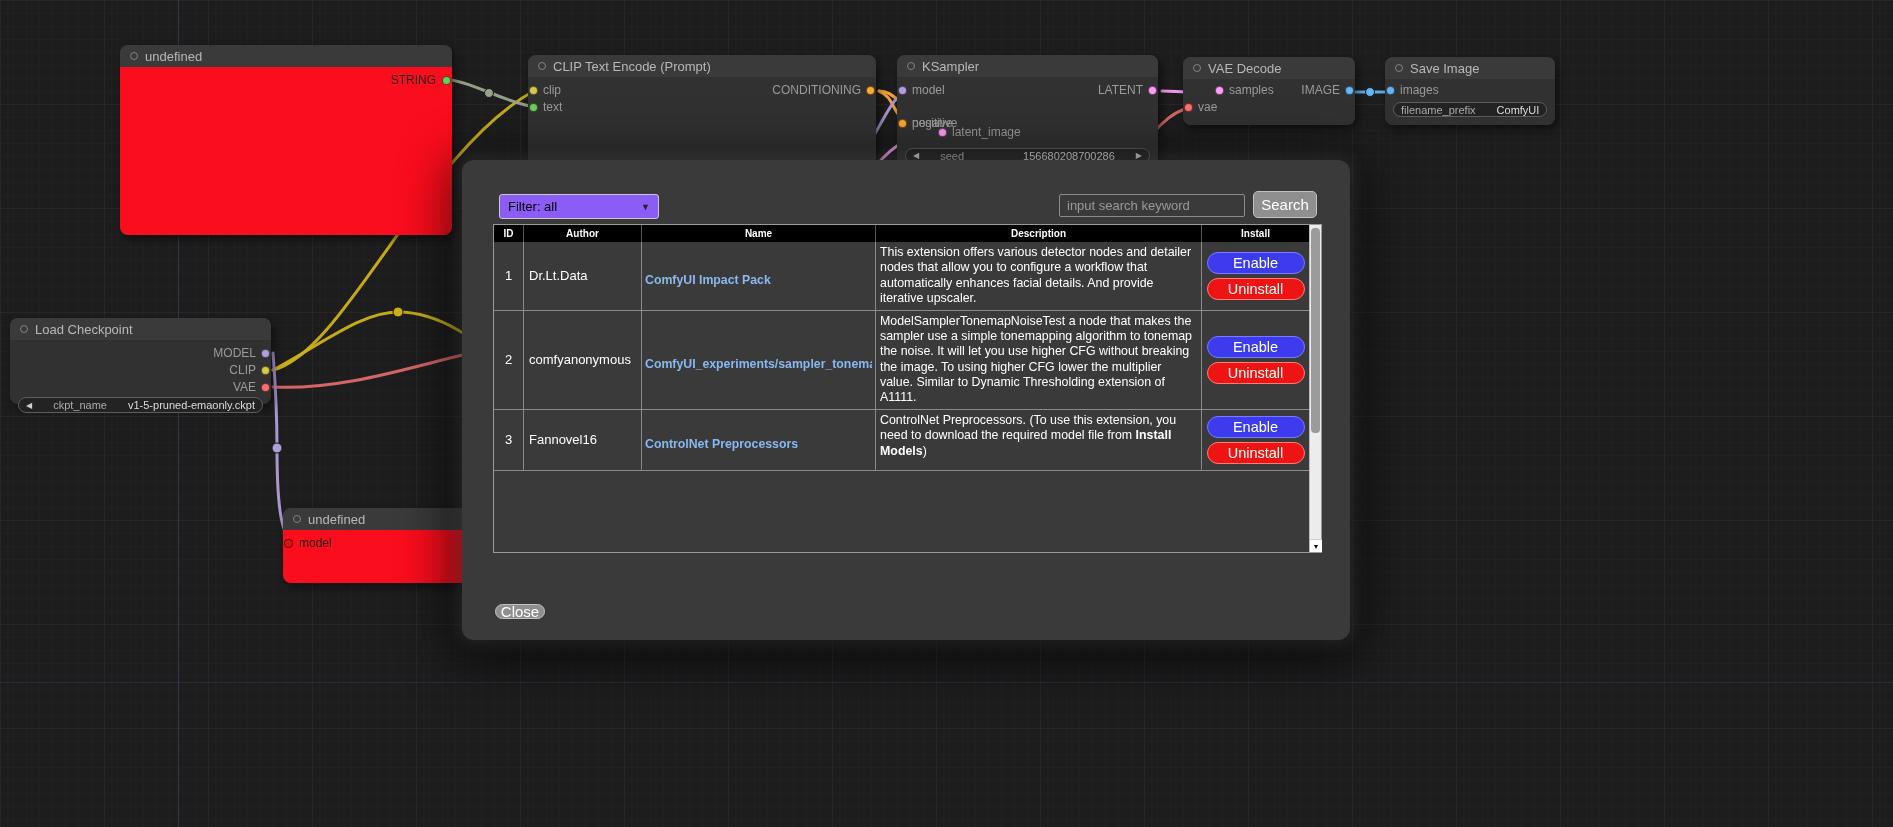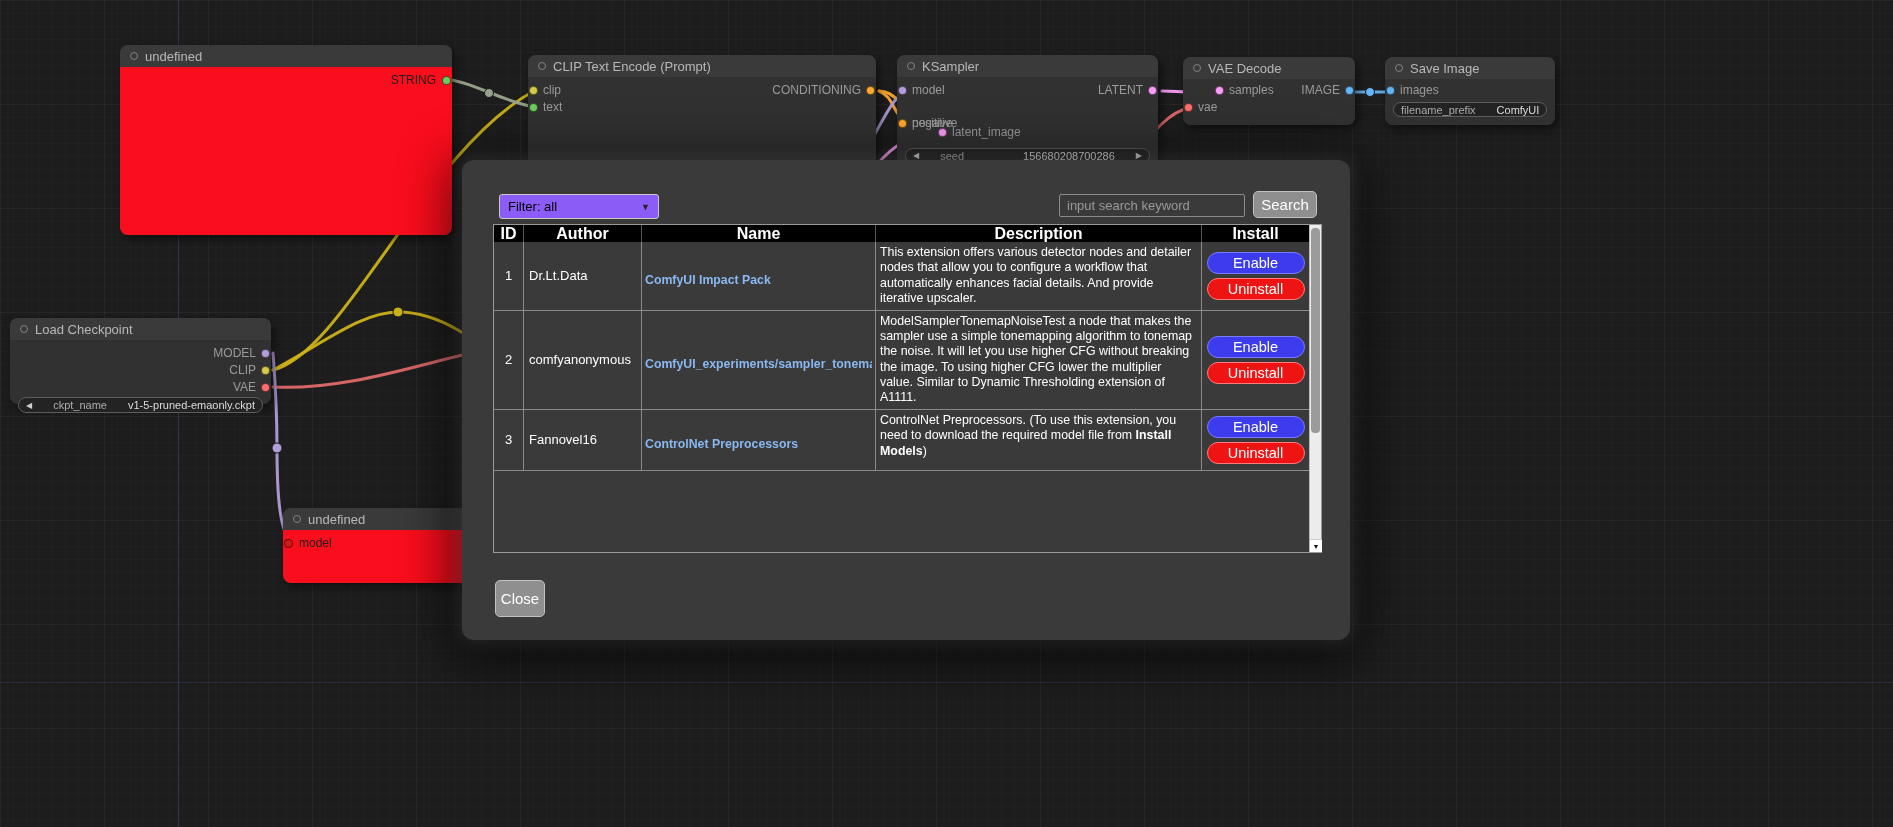--- a/index.html
+++ b/index.html
@@ -75,32 +75,32 @@
     color:#ddd; font-size:13px; padding:0 7px; outline:none;
     font-family:"Liberation Sans", sans-serif;
   }
   .search-input::placeholder { color:#9a9a9a; }
   .gray-btn {
     background:#8f8f8f; border:1px solid #c2c2c2; border-radius:5px;
     color:#fff; font-size:15px; display:flex; align-items:center; justify-content:center;
     font-family:"Liberation Sans", sans-serif; cursor:pointer;
   }
   .search-btn { position:absolute; left:791px; top:31px; width:64px; height:27px; }
-  .close-btn  { position:absolute; left:33px; top:420px; width:50px; height:37px; }
+  .close-btn  { position:absolute; left:33px; top:444px; width:50px; height:15px;border-radius:10px; }
 
   .tablewrap {
     position:absolute; left:31px; top:64px; width:829px; height:329px;
     border:1px solid #9a9a9a; background:#3a3a3a;
   }
   .thead, .trow {
     display:grid; grid-template-columns:30px 118px 234px 326px 107px;
     width:815px;
   }
   .thead {
-    background:#000; color:#fff; font-weight:bold; font-size:16px;
+    background:#000; color:#fff; font-weight:bold; font-size:10px;
     height:17px; align-items:center; text-align:center;
   }
   .thead > div { border-right:1px solid #555; height:100%; display:flex; align-items:center; justify-content:center; }
   .thead > div:last-child { border-right:none; }
   .trow { border-bottom:1px solid #8a8a8a; color:#fff; }
   .cell { border-right:1px solid #8a8a8a; padding:2px 5px; font-size:13px; display:flex; align-items:center; }
   .cell.last { border-right:none; }
   .cell.cid { justify-content:center; }
   .cell.cname { padding:2px 3px; }
   .name-link { color:#8ab8f0; font-weight:bold; font-size:12.3px; white-space:nowrap; overflow:hidden; cursor:pointer;margin-top:9px; }

